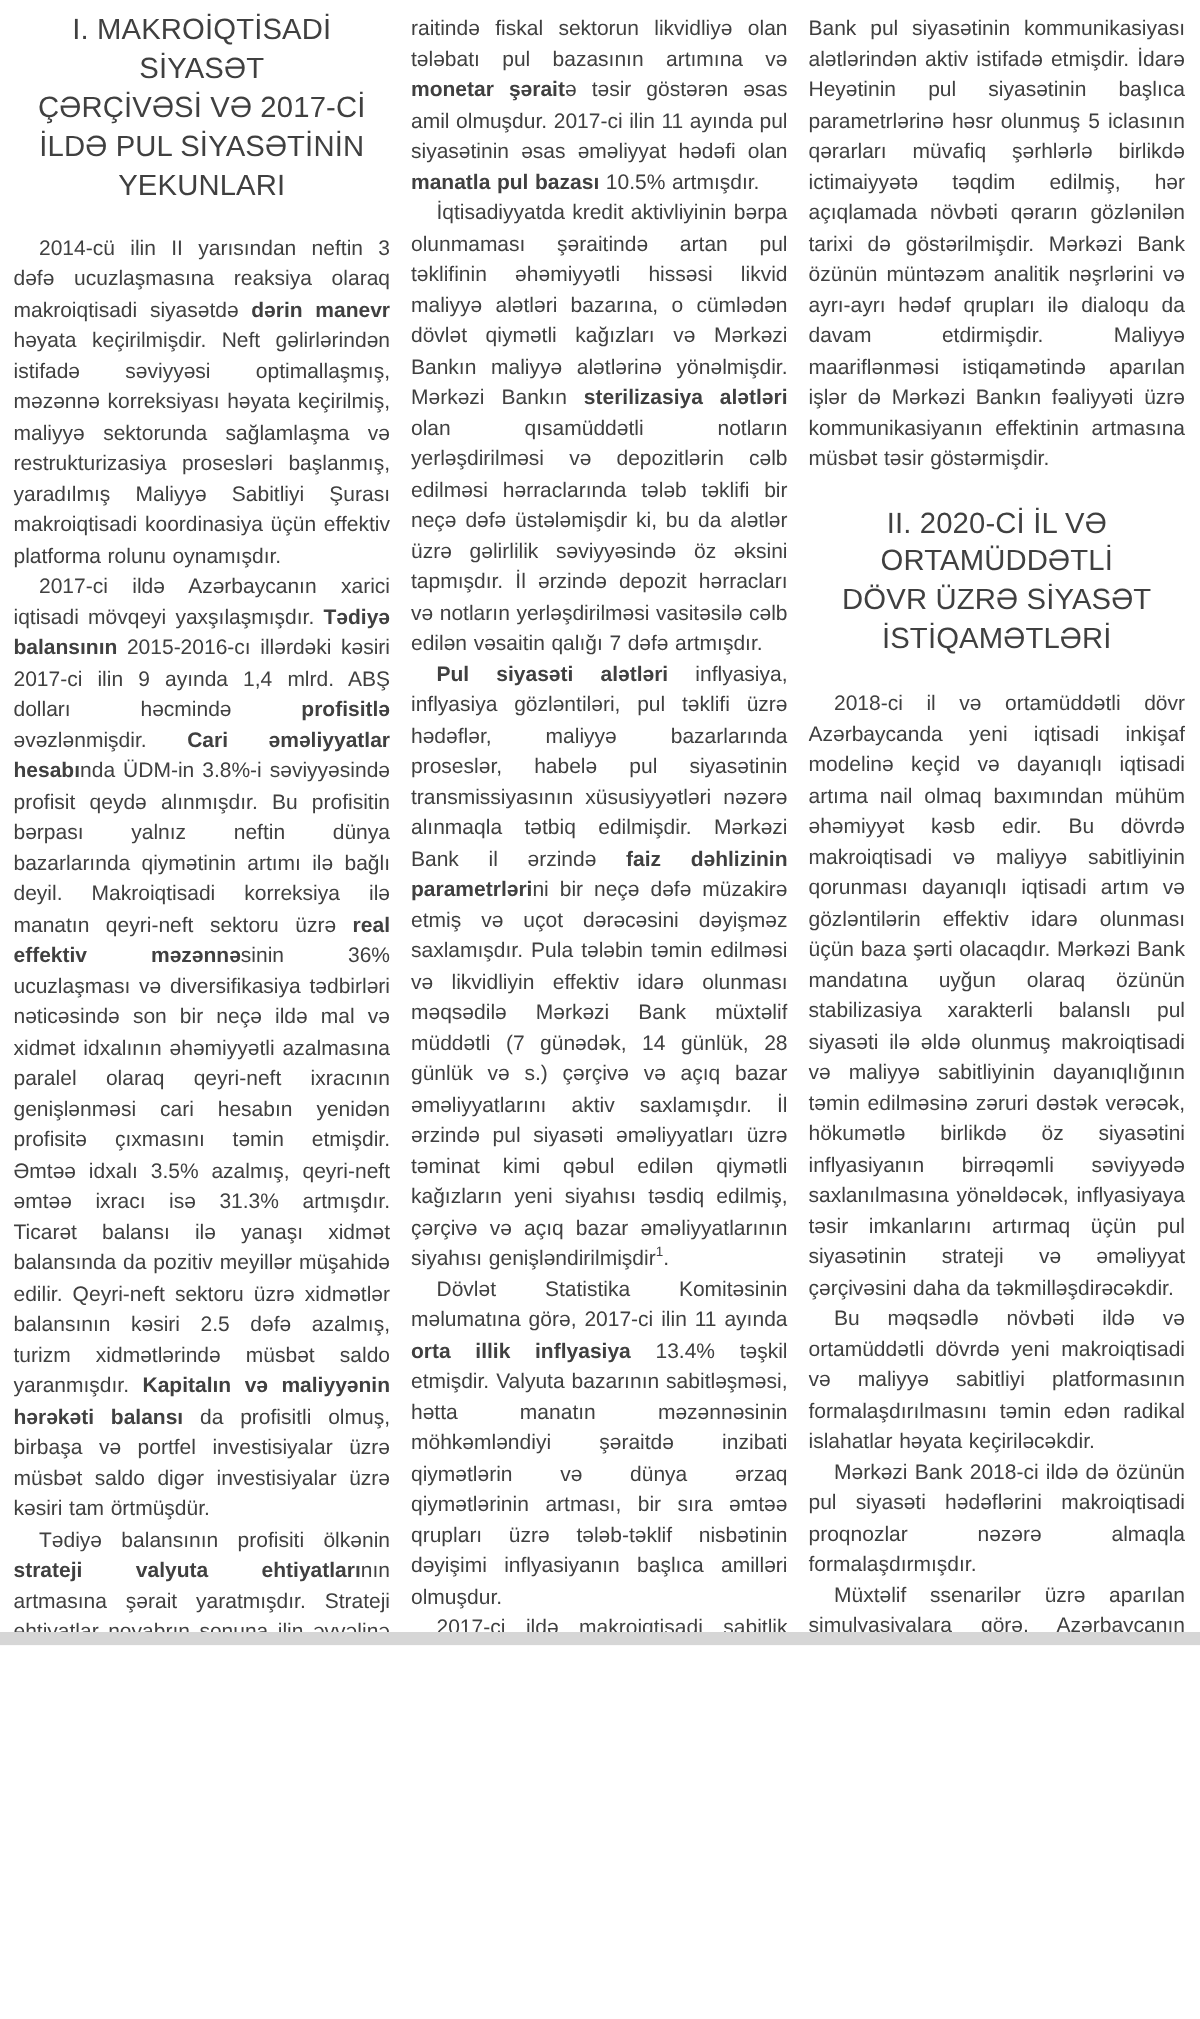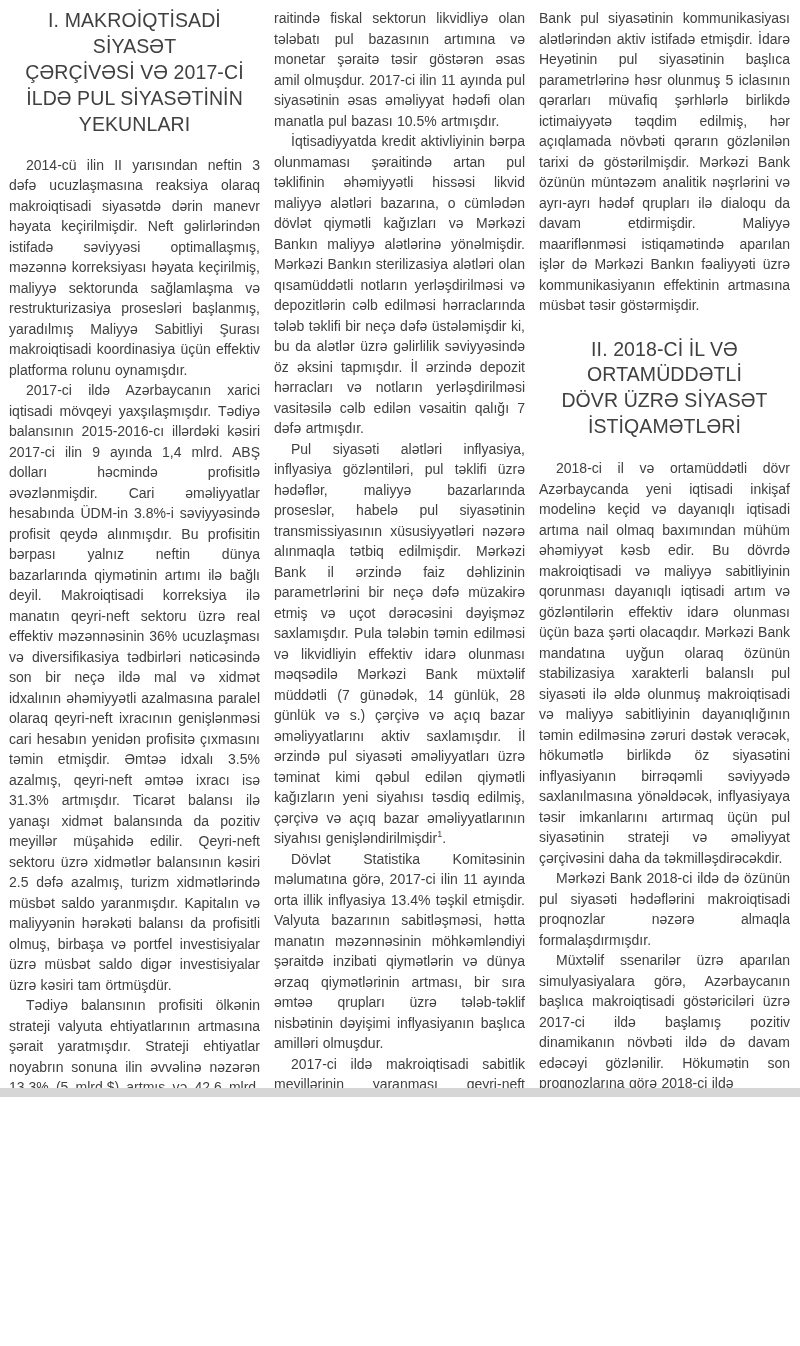--- a/index.html
+++ b/index.html
@@ -44,21 +44,21 @@
     margin: 0;
     font-size: 14px;
     line-height: 20.5px;
     text-align: justify;
     word-spacing: 0.5px;
   }
   .para.ind {
     text-indent: 17px;
   }
   .b {
-    font-weight: normal;
+    font-weight: bold;
   }
   .sup {
     font-size: 9px;
     vertical-align: super;
     line-height: 0;
   }
   .footer-bar {
     position: absolute;
     left: 0;
     right: 0;
@@ -83,23 +83,24 @@
       </div>
       <div class="col">
         <p class="para"><span>raitində fiskal sektorun likvidliyə olan tələbatı pul bazasının artımına və </span><span class="b">monetar şərait</span><span>ə təsir göstərən əsas amil olmuşdur. 2017-ci ilin 11 ayında pul siyasətinin əsas əməliyyat hədəfi olan </span><span class="b">manatla pul bazası</span><span> 10.5% artmışdır.</span></p>
         <p class="para ind"><span>İqtisadiyyatda kredit aktivliyinin bərpa olunmaması şəraitində artan pul təklifinin əhəmiyyətli hissəsi likvid maliyyə alətləri bazarına, o cümlədən dövlət qiymətli kağızları və Mərkəzi Bankın maliyyə alətlərinə yönəlmişdir. Mərkəzi Bankın </span><span class="b">sterilizasiya alətləri</span><span> olan qısamüddətli notların yerləşdirilməsi və depozitlərin cəlb edilməsi hərraclarında tələb təklifi bir neçə dəfə üstələmişdir ki, bu da alətlər üzrə gəlirlilik səviyyəsində öz əksini tapmışdır. İl ərzində depozit hərracları və notların yerləşdirilməsi vasitəsilə cəlb edilən vəsaitin qalığı 7 dəfə artmışdır.</span></p>
         <p class="para ind"><span class="b">Pul siyasəti alətləri</span><span> inflyasiya, inflyasiya gözləntiləri, pul təklifi üzrə hədəflər, maliyyə bazarlarında proseslər, habelə pul siyasətinin transmissiyasının xüsusiyyətləri nəzərə alınmaqla tətbiq edilmişdir. Mərkəzi Bank il ərzində </span><span class="b">faiz dəhlizinin parametrləri</span><span>ni bir neçə dəfə müzakirə etmiş və uçot dərəcəsini dəyişməz saxlamışdır. Pula tələbin təmin edilməsi və likvidliyin effektiv idarə olunması məqsədilə Mərkəzi Bank müxtəlif müddətli (7 günədək, 14 günlük, 28 günlük və s.) çərçivə və açıq bazar əməliyyatlarını aktiv saxlamışdır. İl ərzində pul siyasəti əməliyyatları üzrə təminat kimi qəbul edilən qiymətli kağızların yeni siyahısı təsdiq edilmiş, çərçivə və açıq bazar əməliyyatlarının siyahısı genişləndirilmişdir</span><span class="sup">1</span><span>.</span></p>
         <p class="para ind"><span>Dövlət Statistika Komitəsinin məlumatına görə, 2017-ci ilin 11 ayında </span><span class="b">orta illik inflyasiya</span><span> 13.4% təşkil etmişdir. Valyuta bazarının sabitləşməsi, hətta manatın məzənnəsinin möhkəmləndiyi şəraitdə inzibati qiymətlərin və dünya ərzaq qiymətlərinin artması, bir sıra əmtəə qrupları üzrə tələb-təklif nisbətinin dəyişimi inflyasiyanın başlıca amilləri olmuşdur.</span></p>
         <p class="para ind"><span>2017-ci ildə makroiqtisadi sabitlik meyillərinin yaranması qeyri-neft sektorunda iqtisadi artımın bərpasına şərait yaratmışdır. 11 ayda qeyri-neft sektorunda ümumi daxili məhsul (ÜDM) real olaraq 2.4% artmışdır. </span><span class="b">Artım</span><span> qeyri-neft sektorunun ticari sektorunda 4.3%, o cümlədən qeyri-neft sənayesində 4.4%, kənd təsərrüfatında 4.2% təşkil etmişdir. Mərkəzi Bank tərəfindən həyata keçirilən real sektorun monitorinqinə görə işgüzar fəallıq indeksi artır ki, bu da qeyri-neft sektorunda iqtisadi aktivliyin əvvəlki illə müqayisədə yüksəldiyini təsdiq edir.</span></p>
       </div>
       <div class="col">
         <p class="para"><span>Bank pul siyasətinin kommunikasiyası alətlərindən aktiv istifadə etmişdir. İdarə Heyətinin pul siyasətinin başlıca parametrlərinə həsr olunmuş 5 iclasının qərarları müvafiq şərhlərlə birlikdə ictimaiyyətə təqdim edilmiş, hər açıqlamada növbəti qərarın gözlənilən tarixi də göstərilmişdir. Mərkəzi Bank özünün müntəzəm analitik nəşrlərini və ayrı-ayrı hədəf qrupları ilə dialoqu da davam etdirmişdir. Maliyyə maariflənməsi istiqamətində aparılan işlər də Mərkəzi Bankın fəaliyyəti üzrə kommunikasiyanın effektinin artmasına müsbət təsir göstərmişdir.</span></p>
-        <div class="h mid">II. 2018-Cİ İL VƏ
+        <div class="h mid">II. 2020-Cİ İL VƏ
 ORTAMÜDDƏTLİ
 DÖVR ÜZRƏ SİYASƏT
 İSTİQAMƏTLƏRİ</div>
         <p class="para ind"><span>2018-ci il və ortamüddətli dövr Azərbaycanda yeni iqtisadi inkişaf modelinə keçid və dayanıqlı iqtisadi artıma nail olmaq baxımından mühüm əhəmiyyət kəsb edir. Bu dövrdə makroiqtisadi və maliyyə sabitliyinin qorunması dayanıqlı iqtisadi artım və gözləntilərin effektiv idarə olunması üçün baza şərti olacaqdır. Mərkəzi Bank mandatına uyğun olaraq özünün stabilizasiya xarakterli balanslı pul siyasəti ilə əldə olunmuş makroiqtisadi və maliyyə sabitliyinin dayanıqlığının təmin edilməsinə zəruri dəstək verəcək, hökumətlə birlikdə öz siyasətini inflyasiyanın birrəqəmli səviyyədə saxlanılmasına yönəldəcək, inflyasiyaya təsir imkanlarını artırmaq üçün pul siyasətinin strateji və əməliyyat çərçivəsini daha da təkmilləşdirəcəkdir.</span></p>
+        <p class="para ind"><span>Bu məqsədlə növbəti ildə və ortamüddətli dövrdə yeni makroiqtisadi və maliyyə sabitliyi platformasının formalaşdırılmasını təmin edən radikal islahatlar həyata keçiriləcəkdir.</span></p>
         <p class="para ind"><span>Mərkəzi Bank 2018-ci ildə də özünün pul siyasəti hədəflərini makroiqtisadi proqnozlar nəzərə almaqla formalaşdırmışdır.</span></p>
         <p class="para ind"><span>Müxtəlif ssenarilər üzrə aparılan simulyasiyalara görə, Azərbaycanın başlıca makroiqtisadi göstəriciləri üzrə 2017-ci ildə başlamış pozitiv dinamikanın növbəti ildə də davam edəcəyi gözlənilir. Hökumətin son proqnozlarına görə 2018-ci ildə </span></p>
       </div>
     </div>
   <div class="footer-bar"></div>
 </div>
 
 </body></html>

